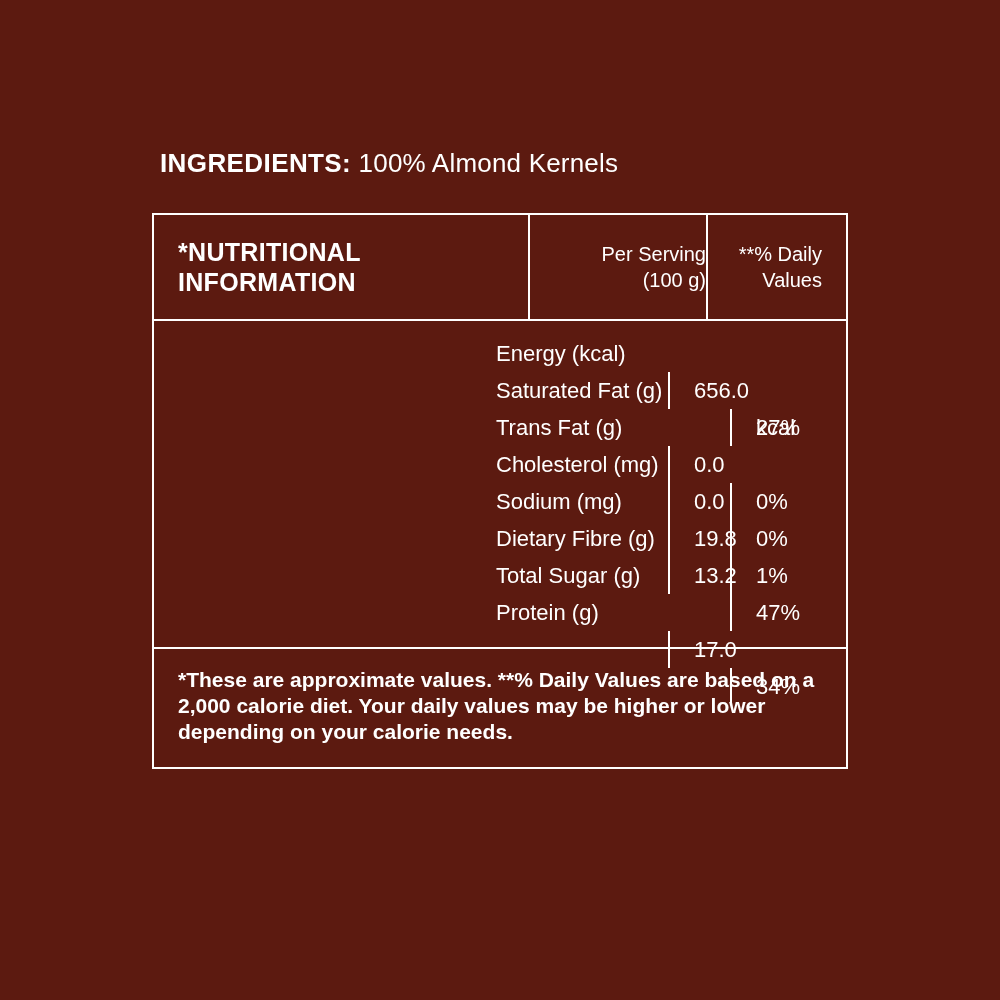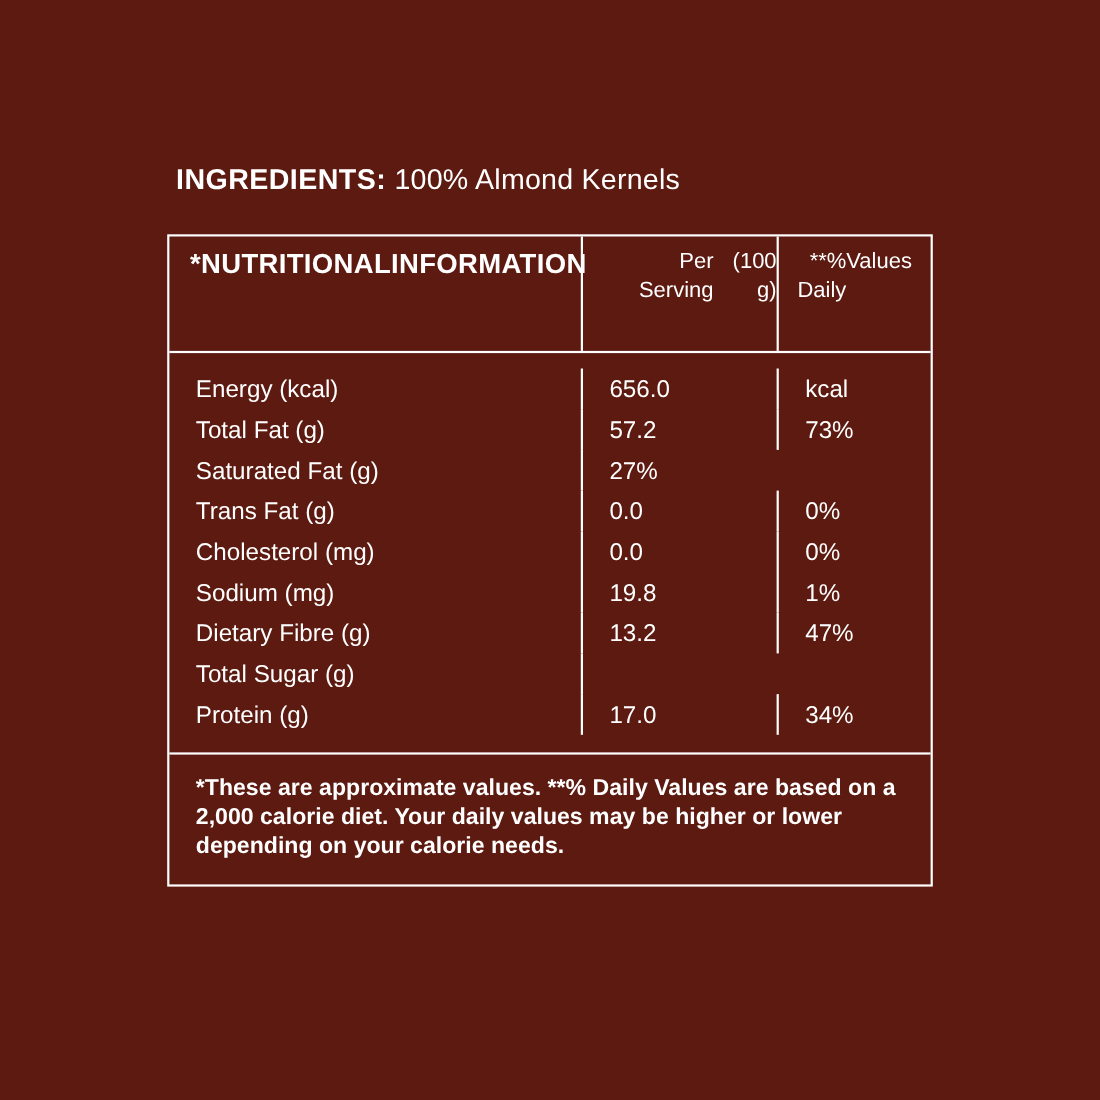--- a/index.html
+++ b/index.html
@@ -61,21 +61,21 @@
   }
 
   .col-a { width: 374px; box-sizing: border-box; padding-left: 24px; }
   .col-b { width: 178px; box-sizing: border-box; padding-left: 24px; border-left: 2px solid #FFFFFF; }
   .col-c { width: 116px; box-sizing: border-box; padding-left: 24px; border-left: 2px solid #FFFFFF; }
 
   .thead .col-a,
   .thead .col-b,
   .thead .col-c {
     display: flex;
-    flex-direction: row;
+    flex-direction: column;
     justify-content: center;
     padding-top: 10px;
     padding-bottom: 10px;
   }
 
   .th-title {
     font-weight: bold;
     font-size: 25px;
     line-height: 30px;
     letter-spacing: 0.3px;
@@ -84,20 +84,21 @@
     font-size: 20px;
     line-height: 26px;
     font-weight: normal;
     text-align: right;
   }
 
   .trow {
     display: flex;
     align-items: flex-end;
     height: 37px;
+    flex-direction: column;
   }
   .trow .col-a,
   .trow .col-b,
   .trow .col-c {
     font-size: 22px;
     line-height: 37px;
     font-weight: normal;
   }
   .trow .col-b,
   .trow .col-c {
@@ -140,25 +141,20 @@
     </div>
 
     <div class="tbody-rows">
 
       <div class="trow">
         <div class="col-a">Energy (kcal)</div>
         <div class="col-b">656.0</div>
         <div class="col-c">kcal</div>
       </div>
 
-      <div class="trow">
-        <div class="col-a">Total Fat (g)</div>
-        <div class="col-b">57.2</div>
-        <div class="col-c">73%</div>
-      </div>
 
       <div class="trow">
         <div class="col-a">Saturated Fat (g)</div>
         <div class="col-c">27%</div>
       </div>
 
       <div class="trow">
         <div class="col-a">Trans Fat (g)</div>
         <div class="col-b">0.0</div>
         <div class="col-c">0%</div>

